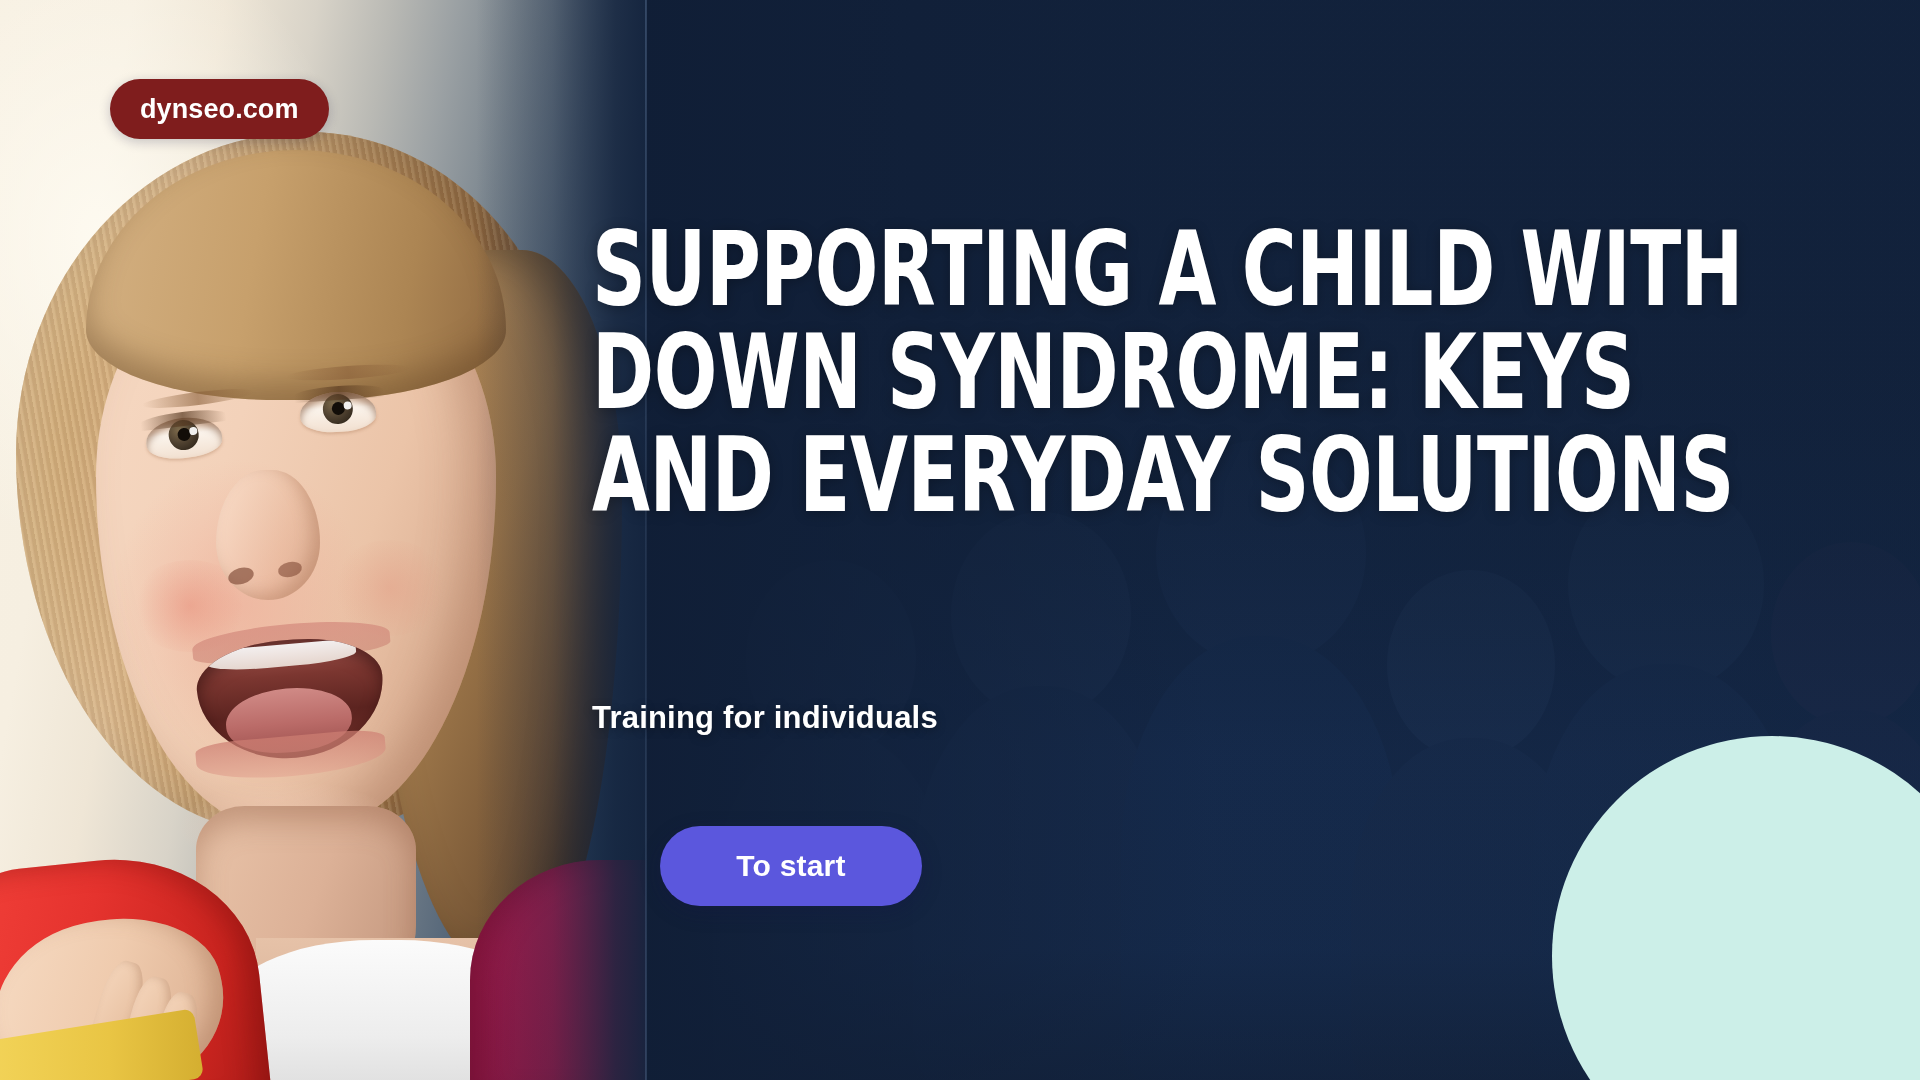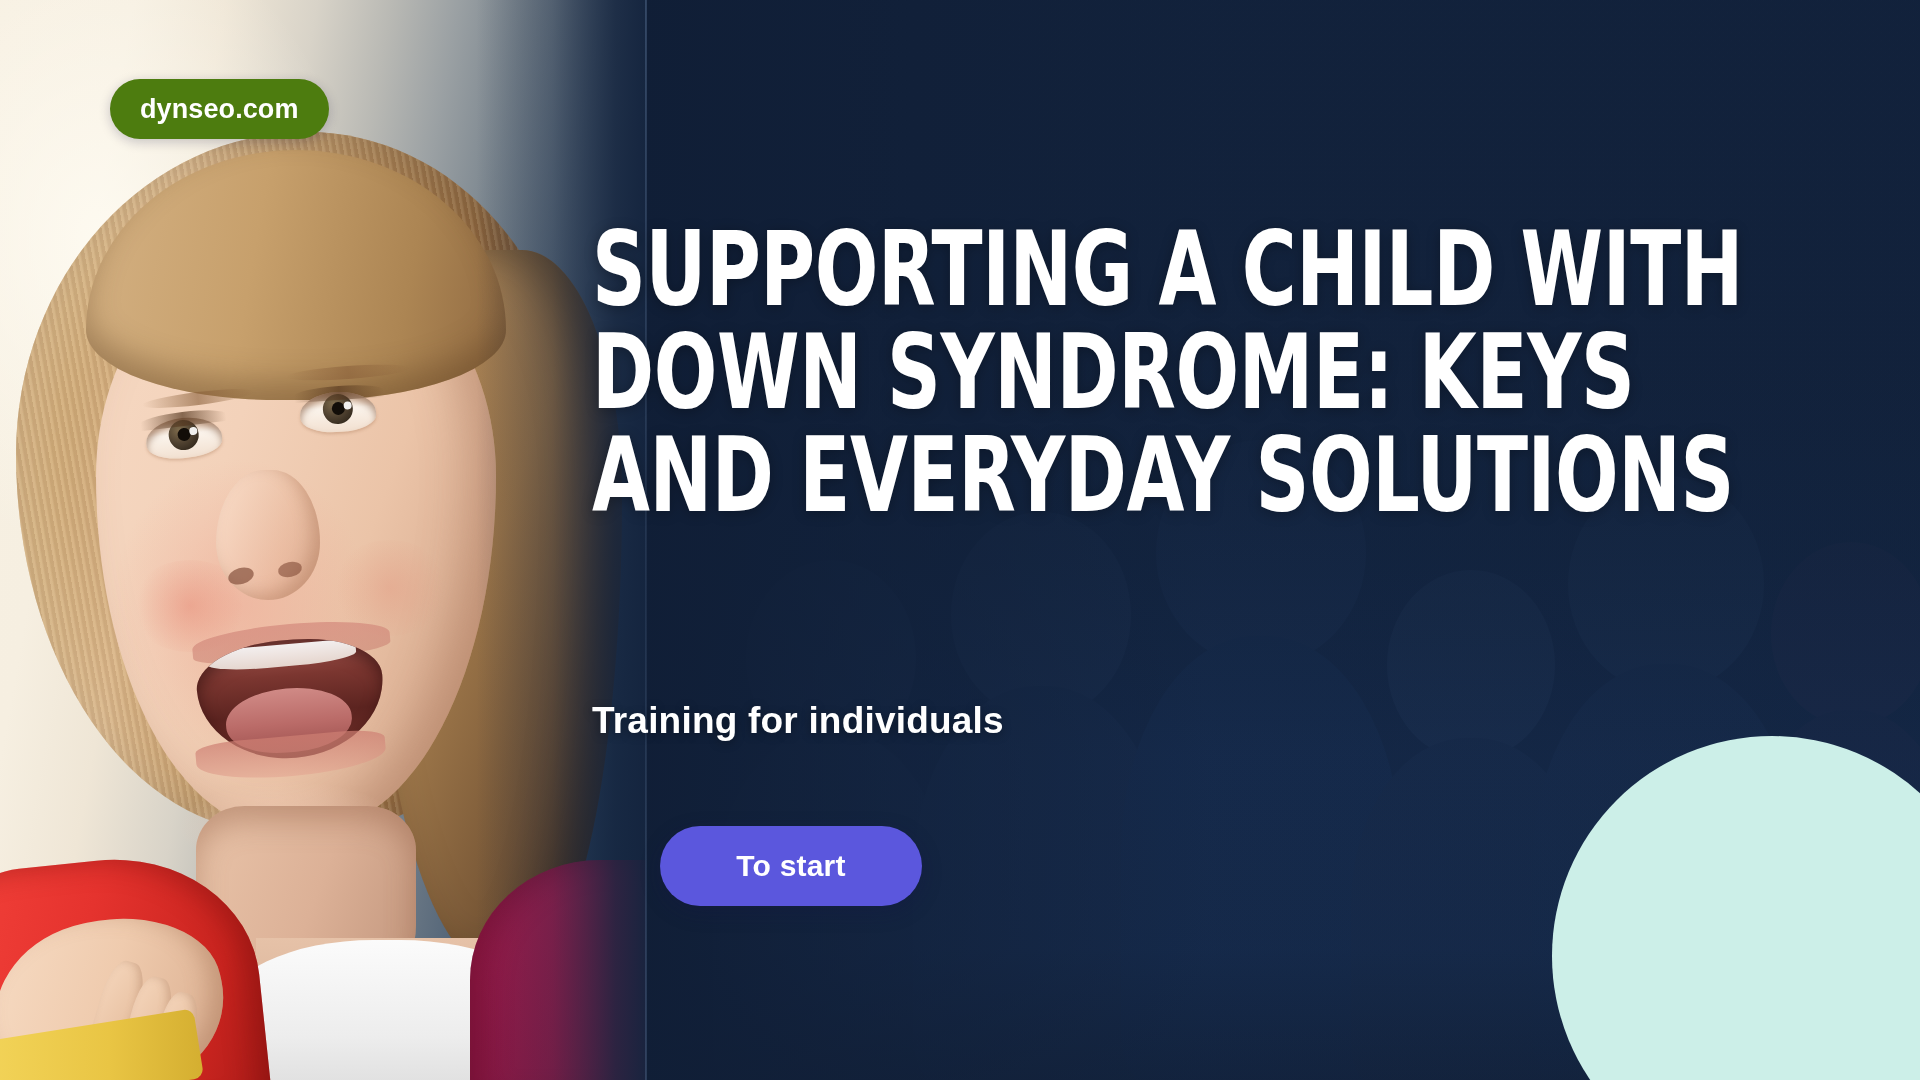--- a/index.html
+++ b/index.html
@@ -144,21 +144,21 @@
     position:absolute;right:0;top:0;width:170px;height:1080px;
     background:linear-gradient(90deg,rgba(20,36,62,0) 0%,rgba(20,36,62,.32) 45%,rgba(20,36,62,.84) 82%,rgba(20,36,62,.97) 100%);
   }
   .divider{position:absolute;left:645px;top:0;width:2px;height:1080px;
     background:linear-gradient(180deg,rgba(120,150,190,.30),rgba(120,150,190,.12) 55%,rgba(120,150,190,.26));}
 
   
   .badge{
     position:absolute;left:110px;top:79px;height:60px;
     display:flex;align-items:center;padding:0 30px;
-    border-radius:30px;background:#4d7c0f;
+    border-radius:30px;background:#7f1d1d;
     box-shadow:0 3px 12px rgba(20,20,60,.22);
   }
   .badge-text{color:#FFFFFF;font-size:27px;font-weight:bold;letter-spacing:.1px;line-height:1;}
 
   
   .content-panel{position:absolute;left:646px;top:0;width:1274px;height:1080px;overflow:hidden;background:#14243E;}
   
   .kids{position:absolute;left:0;bottom:0;width:1274px;height:760px;opacity:.82;}
   .kid{position:absolute;bottom:0;}
   .kid .head{position:absolute;left:50%;transform:translateX(-50%);border-radius:50%;}
@@ -203,21 +203,21 @@
     font-family:"Liberation Sans Narrow","DejaVu Sans Condensed","Liberation Sans",sans-serif;
     font-size:104px;line-height:.99;font-weight:bold;
     letter-spacing:-.5px;text-transform:uppercase;
     transform:scaleX(.80);transform-origin:left top;
     text-shadow:0 2px 14px rgba(0,0,0,.28);
     white-space:nowrap;
   }
   .headline .hl-line{display:block;}
   .subtitle{
     position:absolute;left:0;top:700px;
-    color:#FFFFFF;font-size:37px;font-weight:bold;letter-spacing:.2px;
+    color:#FFFFFF;font-size:31px;font-weight:bold;letter-spacing:.2px;
     text-shadow:0 2px 10px rgba(0,0,0,.35);
   }
   .cta{
     position:absolute;left:68px;top:826px;
     display:flex;align-items:center;justify-content:center;
     width:262px;height:80px;border:none;border-radius:40px;
     background:#5B57DD;color:#FFFFFF;
     font-family:"Liberation Sans","DejaVu Sans",sans-serif;
     font-size:30px;font-weight:bold;letter-spacing:.2px;cursor:pointer;
     box-shadow:0 6px 20px rgba(20,20,70,.3);

